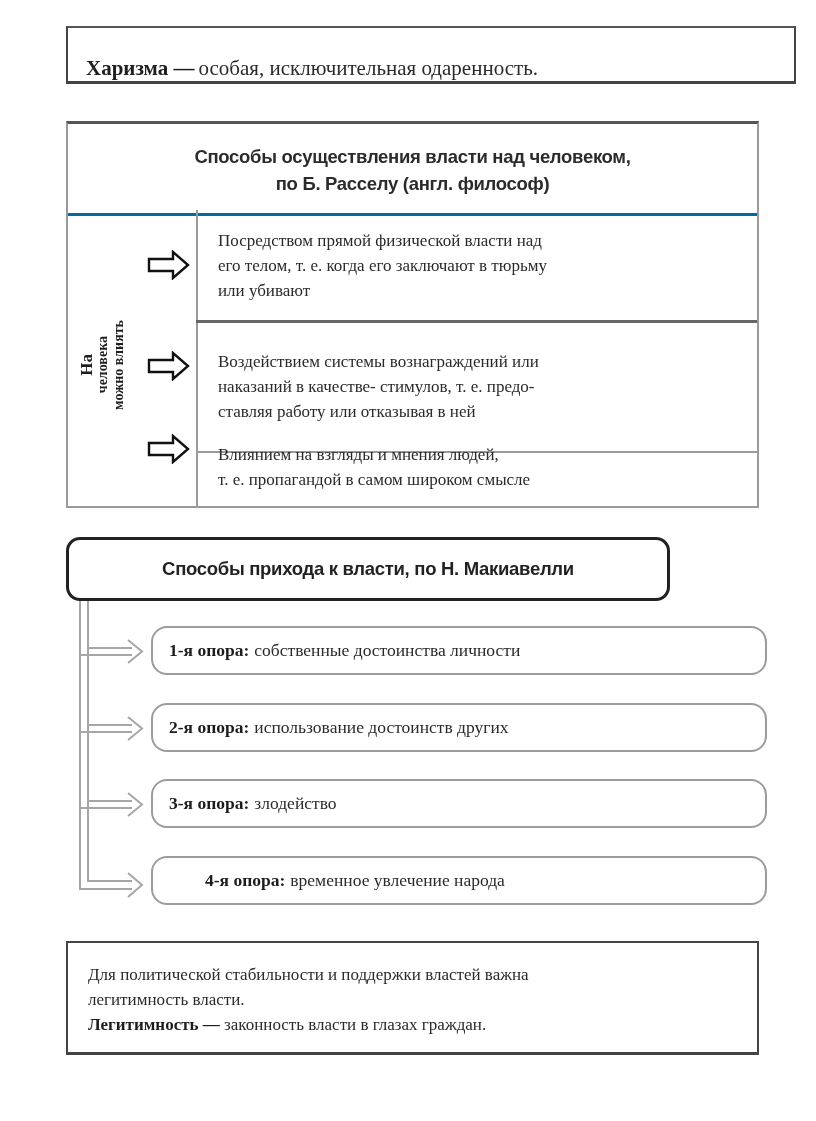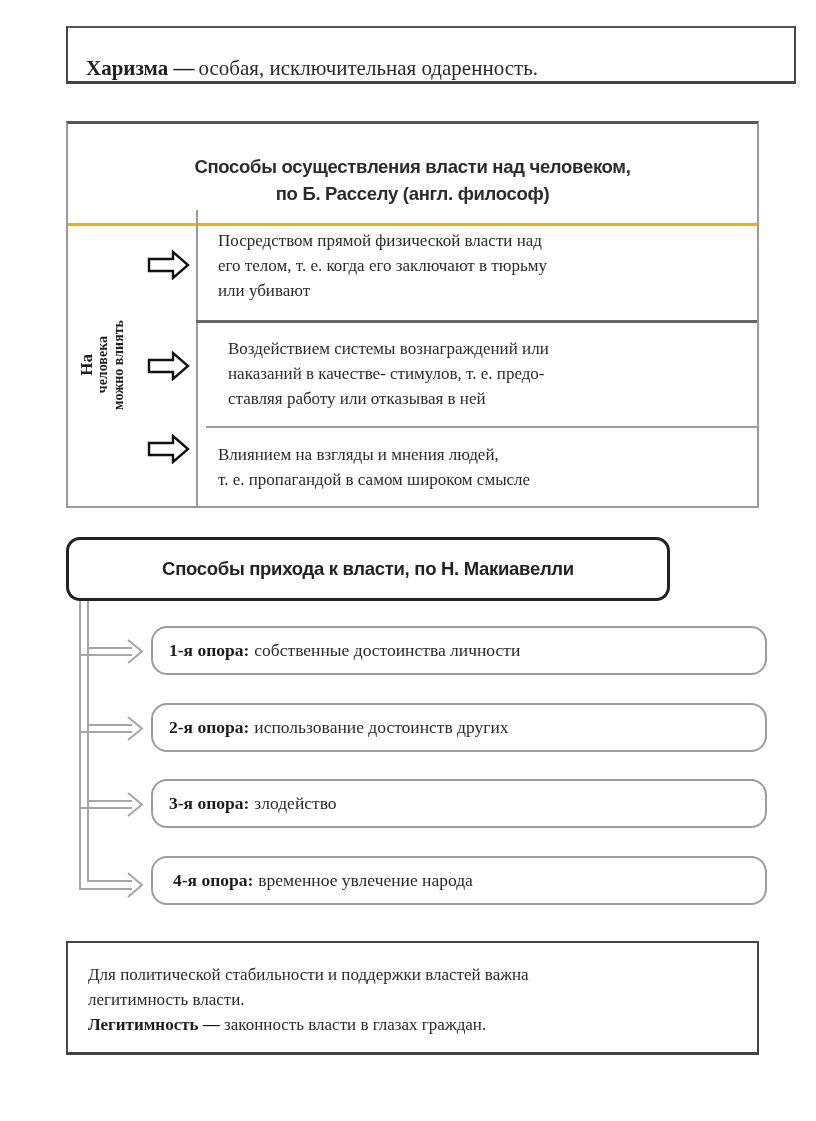--- a/index.html
+++ b/index.html
@@ -13,22 +13,22 @@
       font-size: 21px;
     }
     .charisma-box b { font-weight: bold; color: #1f1f1f; margin-right: 4px; }
 
     
     .russell {
       position: absolute; left: 66px; top: 121px; width: 693px; height: 387px;
       border: 2px solid #9a9a9a; border-top: 3px solid #555; box-sizing: border-box;
     }
     .russell-title {
-      position: absolute; left: 0; top: 13px; right: 0; height: 86px;
-      border-bottom: 3px solid #eab308;
+      position: absolute; left: 0; top: 3px; right: 0; height: 86px;
+      border-bottom: 3px solid #0369a1;
       display: flex; flex-direction: column; justify-content: center; align-items: center;
       font-family: "Liberation Sans", sans-serif; font-weight: bold; font-size: 18.5px; color: #2b2b2b; line-height: 27px;
       letter-spacing: -0.3px;
     }
     .russell-left {
       position: absolute; left: 0; top: 86px; width: 128px; bottom: 0;
       border-right: 2px solid #9a9a9a;
     }
     .vl-wrap {
       position: absolute; left: -10px; top: 55px; width: 90px; height: 200px;
@@ -45,21 +45,21 @@
 
     .fat-arrow { position: absolute; left: 79px; width: 44px; height: 30px; }
     .russell-rows { position: absolute; left: 128px; top: 86px; right: 0; bottom: 0; }
     .russell-row {
       position: absolute; left: 0; right: 0;
       padding-left: 22px; box-sizing: border-box;
       display: flex; flex-direction: column; justify-content: center;
       font-size: 17px; line-height: 25px; color: #2a2a2a;
     }
     .row-1 { top: 0; height: 113px; border-bottom: 3px solid #666; }
-    .row-2 { top: 111px; height: 107px; border-bottom: 2px solid #9a9a9a; margin-left: 10px; }
+    .row-2 { top: 111px; height: 132px; border-bottom: 2px solid #9a9a9a; }
     .row-3 { top: 218px; bottom: 0; }
 
     
     .mach-title {
       position: absolute; left: 66px; top: 537px; width: 604px; height: 64px;
       border: 3px solid #222; border-radius: 14px; box-sizing: border-box;
       display: flex; align-items: center; justify-content: center;
       font-family: "Liberation Sans", sans-serif; font-weight: bold; font-size: 18.5px; color: #222; letter-spacing: -0.3px;
       background: #fff;
     }
@@ -67,21 +67,21 @@
     .pillar {
       position: absolute; left: 151px; width: 616px; height: 49px;
       border: 2px solid #9c9c9c; border-radius: 16px; box-sizing: border-box;
       display: flex; align-items: center; padding-left: 16px;
       font-size: 17.5px; color: #2a2a2a; background: #fff;
     }
     .pillar b { font-weight: bold; color: #1c1c1c; margin-right: 5px; }
     .pillar-1 { top: 626px; }
     .pillar-2 { top: 703px; }
     .pillar-3 { top: 779px; }
-    .pillar-4 { top: 856px; padding-left: 20px; }
+    .pillar-4 { top: 856px; padding-left: 52px; }
 
     
     .legit-box {
       position: absolute; left: 66px; top: 941px; width: 693px; height: 114px;
       border: 2px solid #444; border-bottom-width: 3px; box-sizing: border-box;
       padding: 19px 0 0 20px;
       font-size: 17px; line-height: 25px; color: #2a2a2a;
     }
     .legit-box b { font-weight: bold; color: #1c1c1c; }
   </style>

